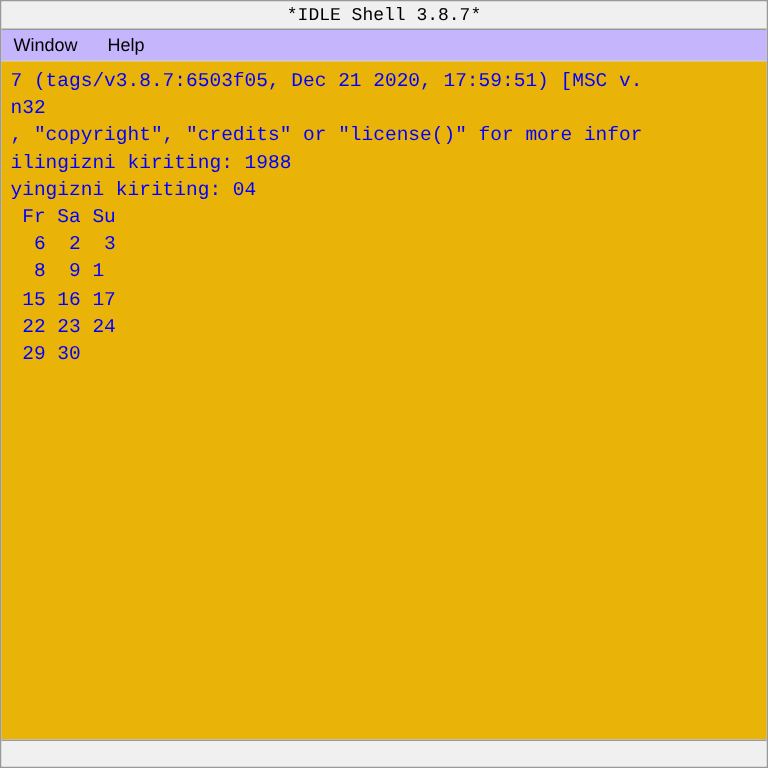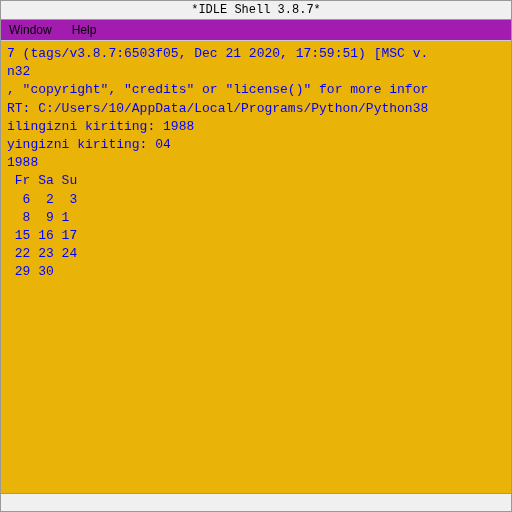--- a/index.html
+++ b/index.html
@@ -29,21 +29,21 @@
       background: #f0f0f0;
       border-bottom: 1px solid #999;
       padding: 2px 4px;
       text-align: center;
       font-size: 12px;
       color: #000;
       font-family: 'Courier New', Courier, monospace;
     }
 
     .menu-bar {
-      background: #a21caf;
+      background: #c4b5fd;
       border-bottom: 1px solid #ccc;
       padding: 2px 4px;
       display: flex;
       gap: 12px;
       font-size: 12px;
       color: #000;
       font-family: Arial, sans-serif;
     }
 
     .menu-item {
@@ -90,24 +90,22 @@
   </div>
   <div class="menu-bar">
     <span class="menu-item">Window</span>
     <span class="menu-item">Help</span>
   </div>
   <div class="shell-content">
     <div class="line line-blue">7 (tags/v3.8.7:6503f05, Dec 21 2020, 17:59:51) [MSC v.</div>
     <div class="line line-blue">n32</div>
     <div class="line line-blue">, "copyright", "credits" or "license()" for more infor</div>
     <div class="line line-blue"></div>
-    <div class="line line-blue">RT: C:/Users/10/AppData/Local/Programs/Python/Python38</div>
     <div class="line line-blue">ilingizni kiriting: 1988</div>
     <div class="line line-blue">yingizni kiriting: 04</div>
-    <div class="line line-blue">1988</div>
     <div class="line line-blue"> Fr Sa Su</div>
     <div class="line line-blue">  6  2  3</div>
     <div class="line line-blue">  8  9 1</div>
     <div class="line line-blue"> 15 16 17</div>
     <div class="line line-blue"> 22 23 24</div>
     <div class="line line-blue"> 29 30</div>
   </div>
   <div class="status-bar">
     <span></span>
   </div>

